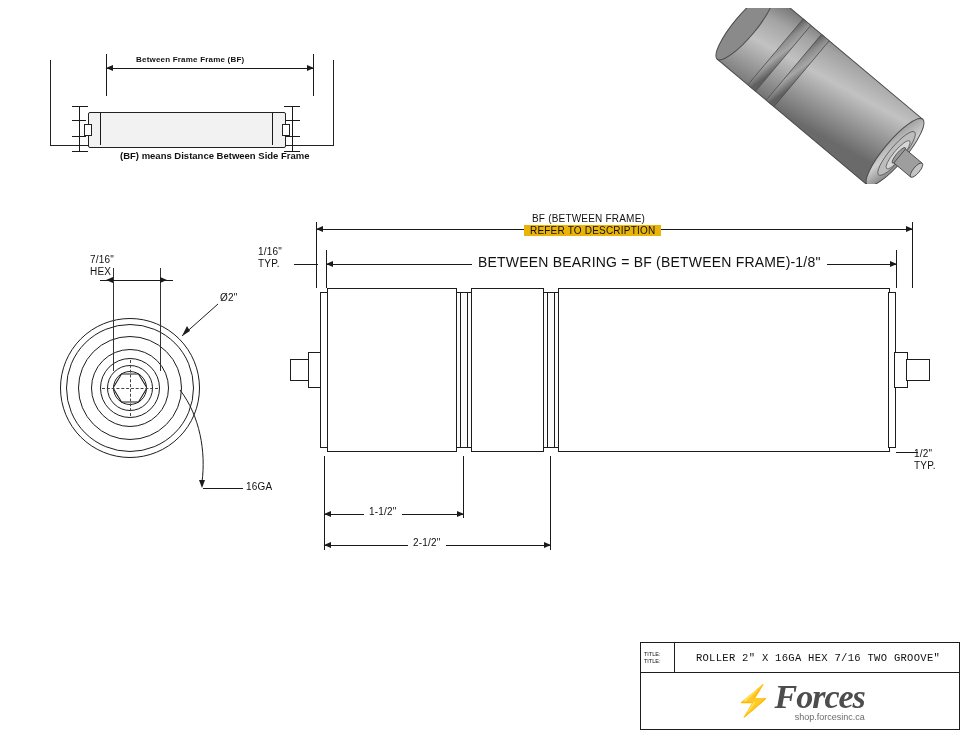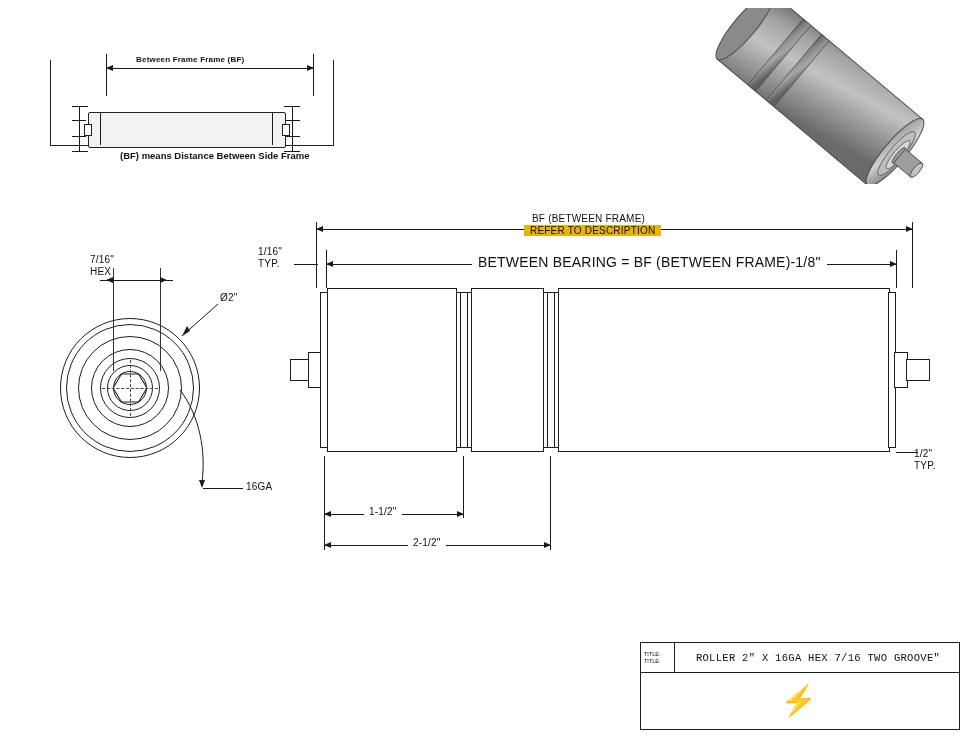--- a/index.html
+++ b/index.html
@@ -338,16 +338,20 @@
   <div class="abs" id="titleblock">
     <div class="tbrow1">
       <div class="tbcellsm">
         <span>TITLE:</span>
         <span>TITLE:</span>
       </div>
       <div class="tbtitle">ROLLER 2" X 16GA HEX 7/16 TWO GROOVE"</div>
     </div>
     <div id="logo">
       <span class="bolt">⚡</span>
+      <div>
+        <div class="brand">Forces</div>
+        <div class="sub">shop.forcesinc.ca</div>
+      </div>
     </div>
   </div>
 
 </div>
 
 </body></html>

